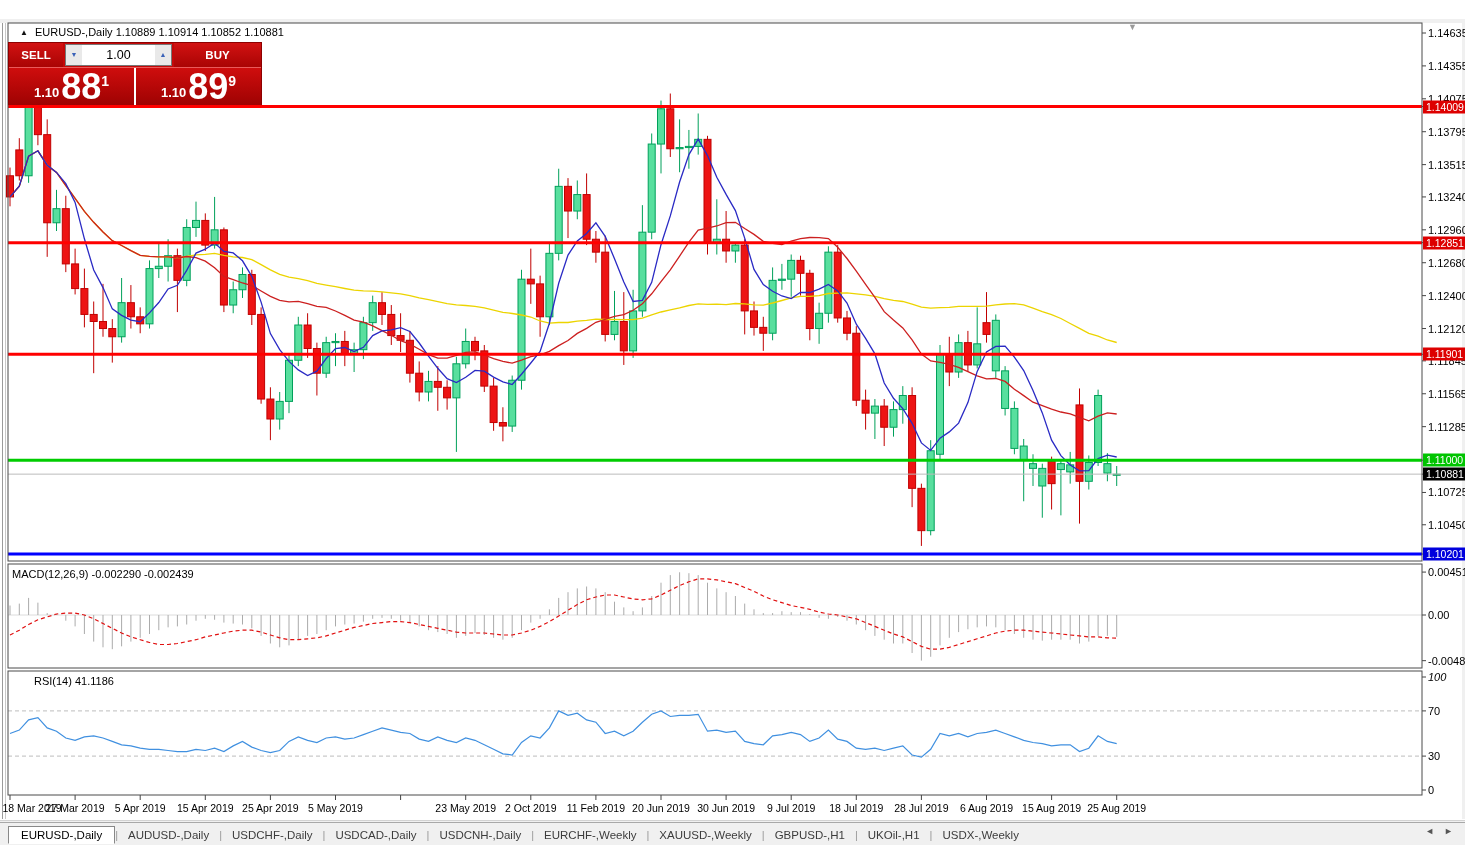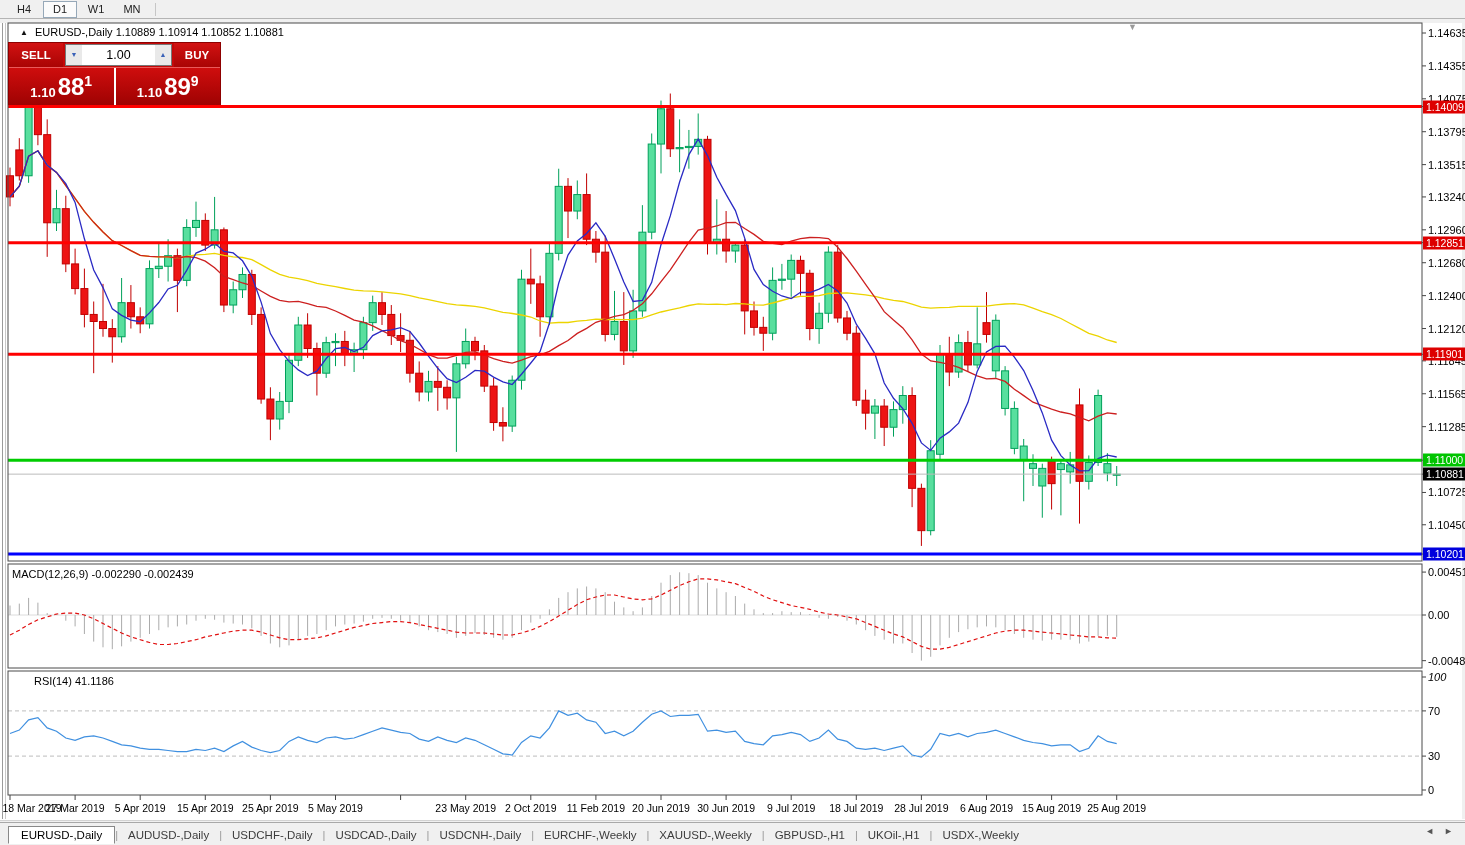--- a/index.html
+++ b/index.html
@@ -23,59 +23,51 @@
   #labels{position:absolute;left:0;top:0;width:1465px;height:845px;z-index:5;pointer-events:none;}
   .axlab{position:absolute;font-size:11px;color:#000;transform:translateY(-50%);white-space:nowrap;}
   .badge{position:absolute;font-size:10.5px;color:#fff;height:13px;line-height:13px;padding:0 3px;
          transform:translateY(-50%);white-space:nowrap;}
   .datelab{position:absolute;font-size:10.5px;color:#000;transform:translateX(-50%);white-space:nowrap;}
   .panelab{position:absolute;font-size:11px;color:#000;white-space:nowrap;}
   #title-row{position:absolute;left:20px;top:26px;z-index:6;font-size:11px;color:#000;white-space:nowrap;}
   #title-row .arr{font-size:8px;vertical-align:1px;margin-right:4px;color:#111;}
   #end-marker{position:absolute;left:1128px;top:22px;z-index:6;font-size:9px;color:#9a9a9a;}
   
-  #trade{position:absolute;left:8px;top:42px;width:213px;height:63px;z-index:7;background:#c40808;
+  #trade{position:absolute;left:8px;top:42px;width:254px;height:63px;z-index:7;background:#c40808;
          border:1px solid #8e0000;box-sizing:border-box;}
   #trade .row1{display:flex;height:24px;}
   .tr-btn{flex:0 0 54px;background:linear-gradient(#d21212,#a90404);color:#fff;font-size:11.5px;
           font-weight:bold;text-align:center;line-height:24px;cursor:pointer;}
   .tr-btn.buy{flex:1 1 auto;}
   .spin{flex:0 0 105px;display:flex;background:#fff;border:1px solid #777;box-sizing:border-box;margin:1px 2px;}
   .spin .sbtn{width:16px;background:#e9e9e9;color:#3a62b8;font-size:7px;line-height:20px;text-align:center;cursor:pointer;}
   .spin input{width:69px;border:0;outline:0;text-align:center;font-size:12.5px;font-family:"Liberation Sans",sans-serif;}
   #trade .row2{display:flex;height:37px;border-top:1px solid #ea5a5a;}
   .px-panel{flex:1;color:#fff;display:flex;align-items:flex-end;justify-content:center;
             padding-bottom:3px;background:linear-gradient(#cf0d0d,#9e0202);}
   .px-panel.sell{border-right:2px solid #fff;}
   .px-small{font-size:13px;font-weight:bold;margin-right:2px;margin-bottom:2px;}
-  .px-big{font-size:24px;font-weight:bold;line-height:30px;}
+  .px-big{font-size:36px;font-weight:bold;line-height:30px;}
   .px-sup{font-size:14px;font-weight:bold;margin-bottom:13px;}
   
   #tabstrip{position:absolute;left:0;top:820px;width:1465px;height:2px;background:#f0f0f0;border-top:1px solid #d2d2d2;}
   #tabbar{position:absolute;left:0;top:822px;width:1465px;height:23px;background:#f0f0f0;
           border-top:1px solid #a8a8a8;display:flex;align-items:center;z-index:8;}
   .tab{font-size:11.5px;color:#3c3c3c;padding:2px 10px;margin-top:1px;cursor:pointer;white-space:nowrap;}
   .tab.active{background:#fff;color:#000;border:1px solid #888;border-bottom:1px solid #fff;padding:2px 12px;}
   .tab-div{color:#999;font-size:11px;}
   #tab-arrows{position:absolute;right:12px;top:826px;z-index:9;color:#555;font-size:9px;
               display:flex;gap:10px;cursor:pointer;}
 </style>
 </head>
 <body>
 
 <div id="app">
 
-  <div id="toolbar">
-      <div style="width: 6px;"></div>
-      <div class="tf-btn">H4</div>
-      <div class="tf-btn active">D1</div>
-      <div class="tf-btn">W1</div>
-      <div class="tf-btn">MN</div>
-      <div class="tb-sep"></div>
-    </div>
   <div id="band"></div>
 
   <div id="ledge">
       <div class="l1"></div>
       <div class="l2"></div>
     </div>
   <div id="redge"></div>
 
   <svg id="cv" width="1465" height="845">
       <g>

